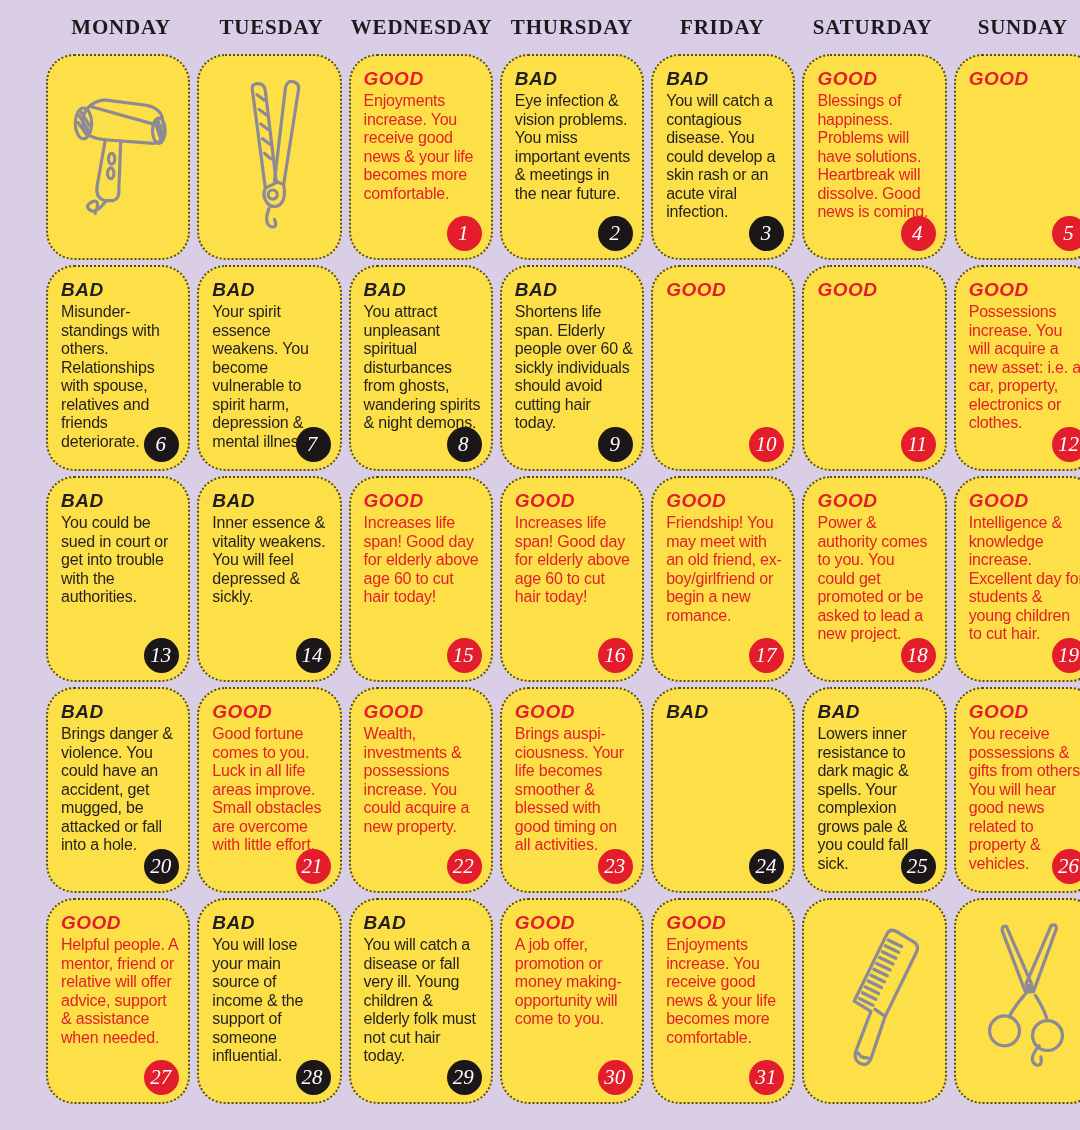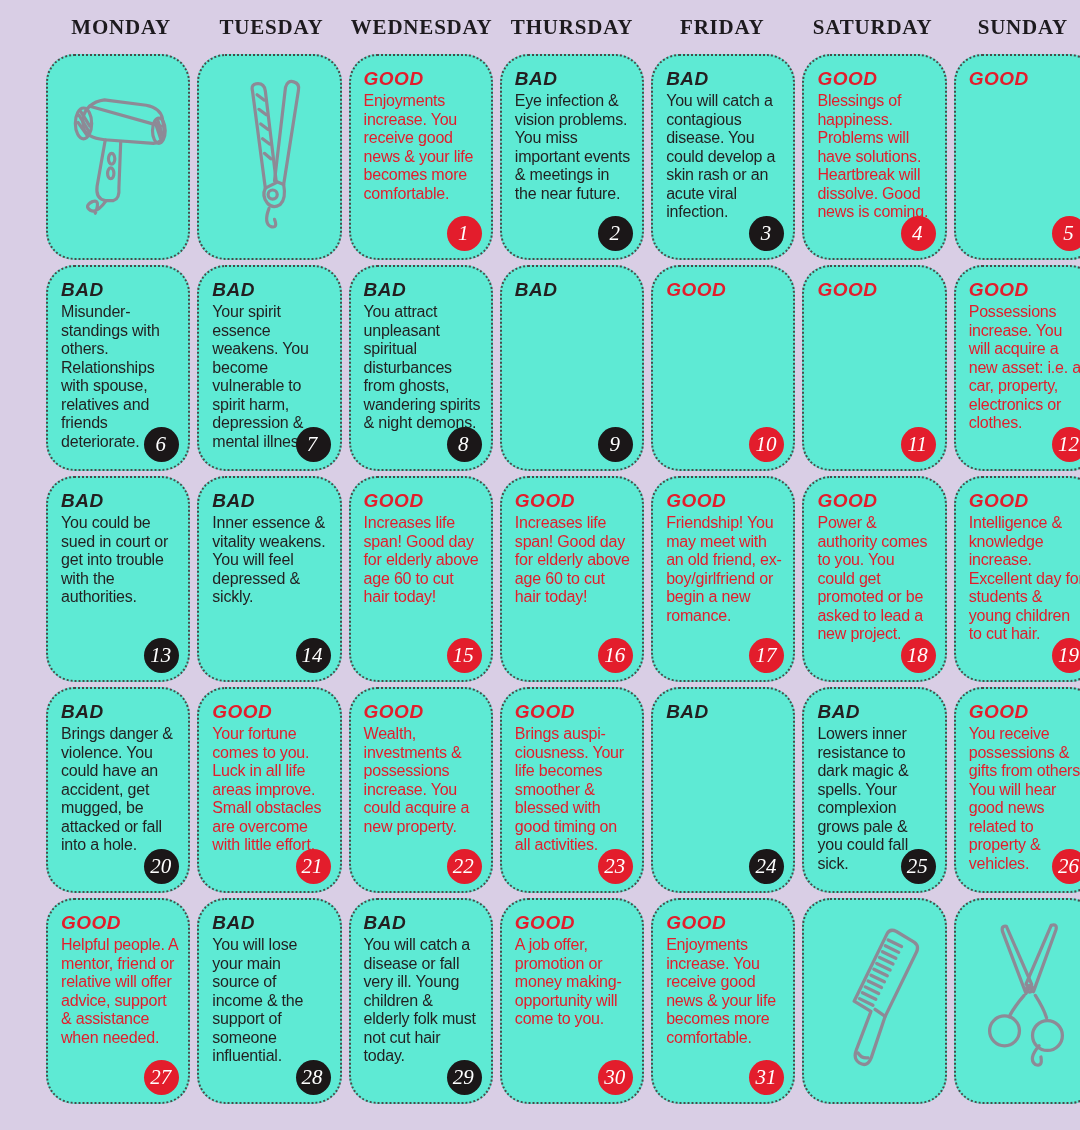--- a/index.html
+++ b/index.html
@@ -18,21 +18,21 @@
     text-align:center;
     font-family:"Liberation Serif",serif;
     font-weight:bold;font-size:21px;letter-spacing:.8px;
     color:#1d1a1e;
   }
   .grid{
     display:grid;grid-template-columns:repeat(7,1fr);
     grid-auto-rows:206px;gap:5px 7px;padding:0 14px;
   }
   .cell{
-    background:#5eead4;
+    background:#fde047;
     border:2px dotted #4a4a4a;
     border-radius:28px;
     position:relative;
     box-sizing:border-box;
     padding:12px 9px 10px 13px;
     overflow:hidden;
   }
   .cell.illust{display:flex;align-items:center;justify-content:center;padding:8px;}
   .cell-heading{
     font-weight:bold;font-style:italic;
@@ -138,20 +138,21 @@
         <div class="cell-text bad">Your spirit essence weakens. You become vulnerable to spirit harm, depression &amp; mental illness.</div>
         <div class="badge bad">7</div>
       </div>
       <div class="cell">
         <div class="cell-heading bad">BAD</div>
         <div class="cell-text bad">You attract unpleasant spiritual disturbances from ghosts, wandering spirits &amp; night demons.</div>
         <div class="badge bad">8</div>
       </div>
       <div class="cell">
         <div class="cell-heading bad">BAD</div>
+        <div class="cell-text bad">Shortens life span. Elderly people over 60 &amp; sickly individuals should avoid cutting hair today.</div>
         <div class="badge bad">9</div>
       </div>
       <div class="cell">
         <div class="cell-heading good">GOOD</div>
         <div class="badge good">10</div>
       </div>
       <div class="cell">
         <div class="cell-heading good">GOOD</div>
         <div class="badge good">11</div>
       </div>
@@ -195,21 +196,21 @@
         <div class="cell-text good">Intelligence &amp; knowledge increase. Excellent day for students &amp; young children to cut hair.</div>
         <div class="badge good">19</div>
       </div>
       <div class="cell">
         <div class="cell-heading bad">BAD</div>
         <div class="cell-text bad">Brings danger &amp; violence. You could have an accident, get mugged, be attacked or fall into a hole.</div>
         <div class="badge bad">20</div>
       </div>
       <div class="cell">
         <div class="cell-heading good">GOOD</div>
-        <div class="cell-text good">Your fortune comes to you. Luck in all life areas improve. Small obstacles are overcome with little effort.</div>
+        <div class="cell-text good">Good fortune comes to you. Luck in all life areas improve. Small obstacles are overcome with little effort.</div>
         <div class="badge good">21</div>
       </div>
       <div class="cell">
         <div class="cell-heading good">GOOD</div>
         <div class="cell-text good">Wealth, investments &amp; possessions increase. You could acquire a new property.</div>
         <div class="badge good">22</div>
       </div>
       <div class="cell">
         <div class="cell-heading good">GOOD</div>
         <div class="cell-text good">Brings auspi-ciousness. Your life becomes smoother &amp; blessed with good timing on all activities.</div>

